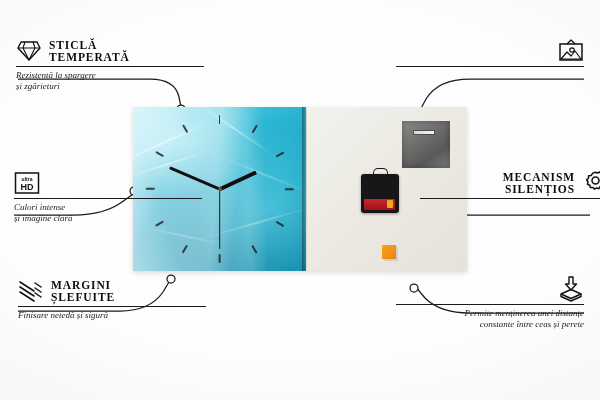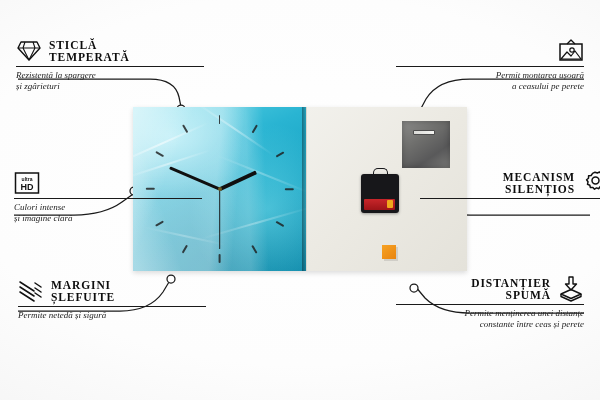--- a/index.html
+++ b/index.html
@@ -351,37 +351,35 @@
             <path d="M17 3 L23 7"></path>
               <path d="M17 8 L23 12"></path>
               <path d="M17 13 L23 17"></path>
           </g>
         </svg>
       </span>
       <div class="feature-title">MARGINI
 ȘLEFUITE</div>
     </div>
     <div class="feature-rule"></div>
-    <div class="feature-desc">Permite netedă și sigură</div>
+    <div class="feature-desc">Finisare netedă și sigură</div>
   </div>
 
   <div class="feature right" id="f-handles">
     <div class="feature-head">
       <span class="feature-icon">
         <svg width="26" height="24" viewBox="0 0 26 24">
           <path d="M9 5 L13 1 L17 5" fill="none" stroke="#111" stroke-width="1.3" stroke-linejoin="round"></path>
           <rect x="2" y="5" width="22" height="16" fill="none" stroke="#111" stroke-width="1.5"></rect>
           <circle cx="14" cy="11" r="2.2" fill="none" stroke="#111" stroke-width="1.2"></circle>
           <path d="M3 20 L9 13 L13 17 L17 12 L23 20 Z" fill="none" stroke="#111" stroke-width="1.2" stroke-linejoin="round"></path>
         </svg>
       </span>
     </div>
     <div class="feature-rule"></div>
-    <div class="feature-desc">Permit montarea ușoară
-a ceasului pe perete</div>
   </div>
 
   <div class="feature right" id="f-silent">
     <div class="feature-head">
       <span class="feature-icon">
         <svg width="26" height="26" viewBox="0 0 26 26">
           <path d="M13 2.2 L15.4 3.0 L17.6 1.9 L19.0 4.0 L21.5 4.2 L21.4 6.7 L23.4 8.1
                    L22.0 10.2 L22.8 12.6 L20.6 13.8 L20.6 16.3 L18.1 16.6 L16.8 18.7
                    L14.6 17.9 L12.5 19.2 L10.9 17.4 L8.4 17.6 L7.8 15.2 L5.5 14.3
                    L6.0 11.8 L4.6 9.8 L6.5 8.2 L6.6 5.7 L9.1 5.5 L10.6 3.4 Z" fill="none" stroke="#111" stroke-width="1.5" stroke-linejoin="round"></path>
@@ -396,21 +394,19 @@
 
   <div class="feature right" id="f-spacer">
     <div class="feature-head">
       <span class="feature-icon">
         <svg width="26" height="26" viewBox="0 0 26 26">
           <path d="M11 1 H15 V8 H18.5 L13 14 L7.5 8 H11 Z" fill="none" stroke="#111" stroke-width="1.4" stroke-linejoin="round"></path>
           <path d="M13 13.5 L23 18 L13 22.5 L3 18 Z" fill="none" stroke="#111" stroke-width="1.4" stroke-linejoin="round"></path>
           <path d="M3 18 V20.5 L13 25 L23 20.5 V18" fill="none" stroke="#111" stroke-width="1.4" stroke-linejoin="round"></path>
         </svg>
       </span>
-      <div class="feature-title">DISTANȚIER
-SPUMĂ</div>
     </div>
     <div class="feature-rule"></div>
     <div class="feature-desc">Permite menținerea unei distanțe
 constante între ceas și perete</div>
   </div>
 
 </div>
 
 </body></html>

